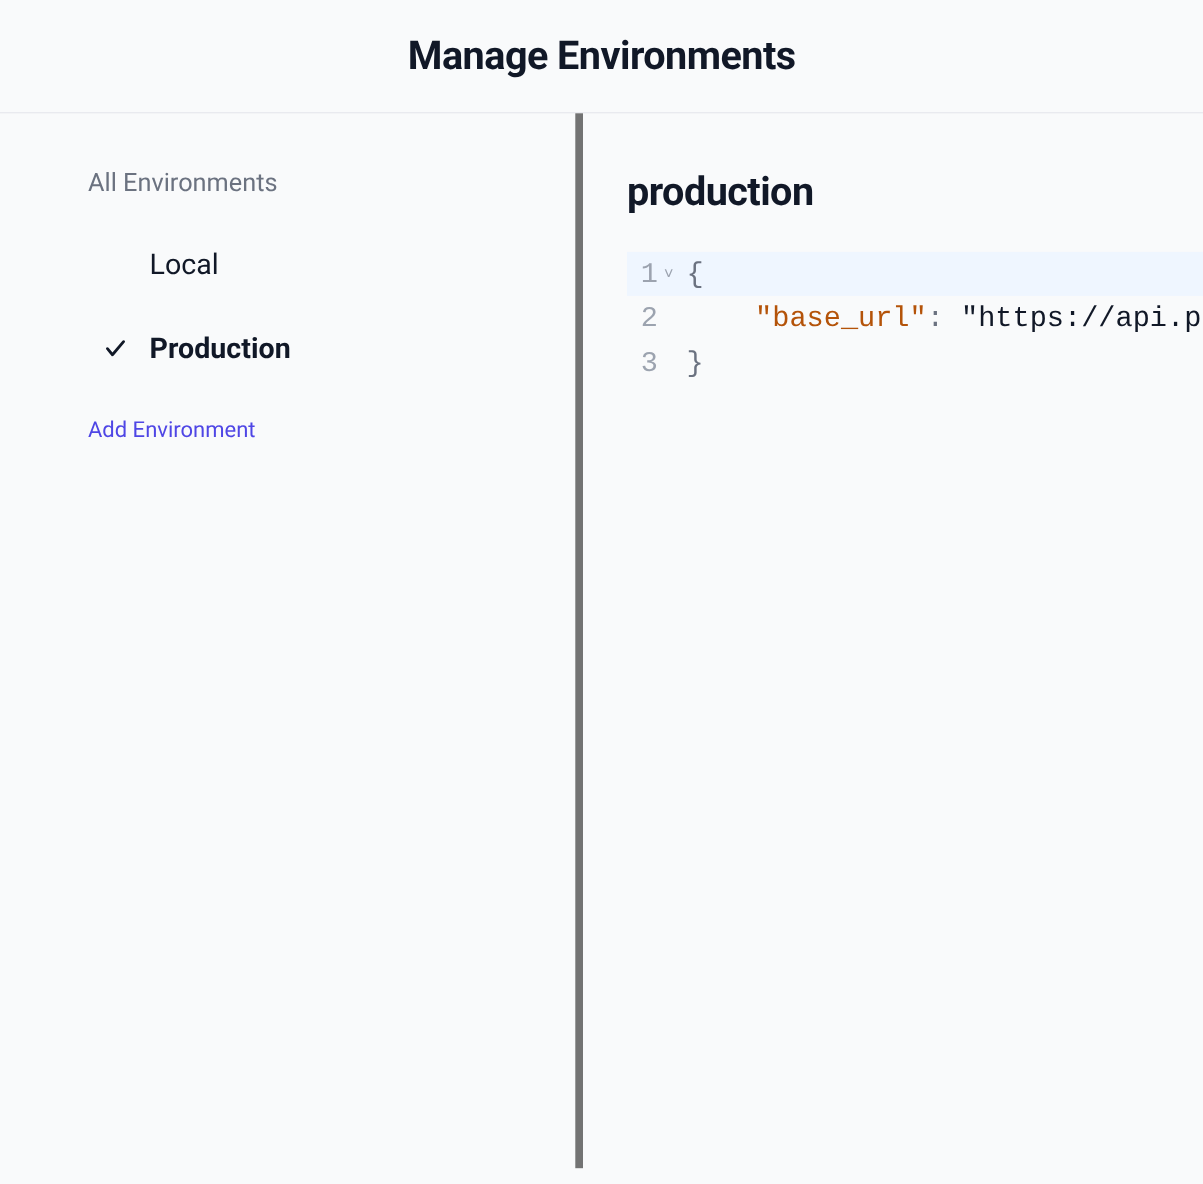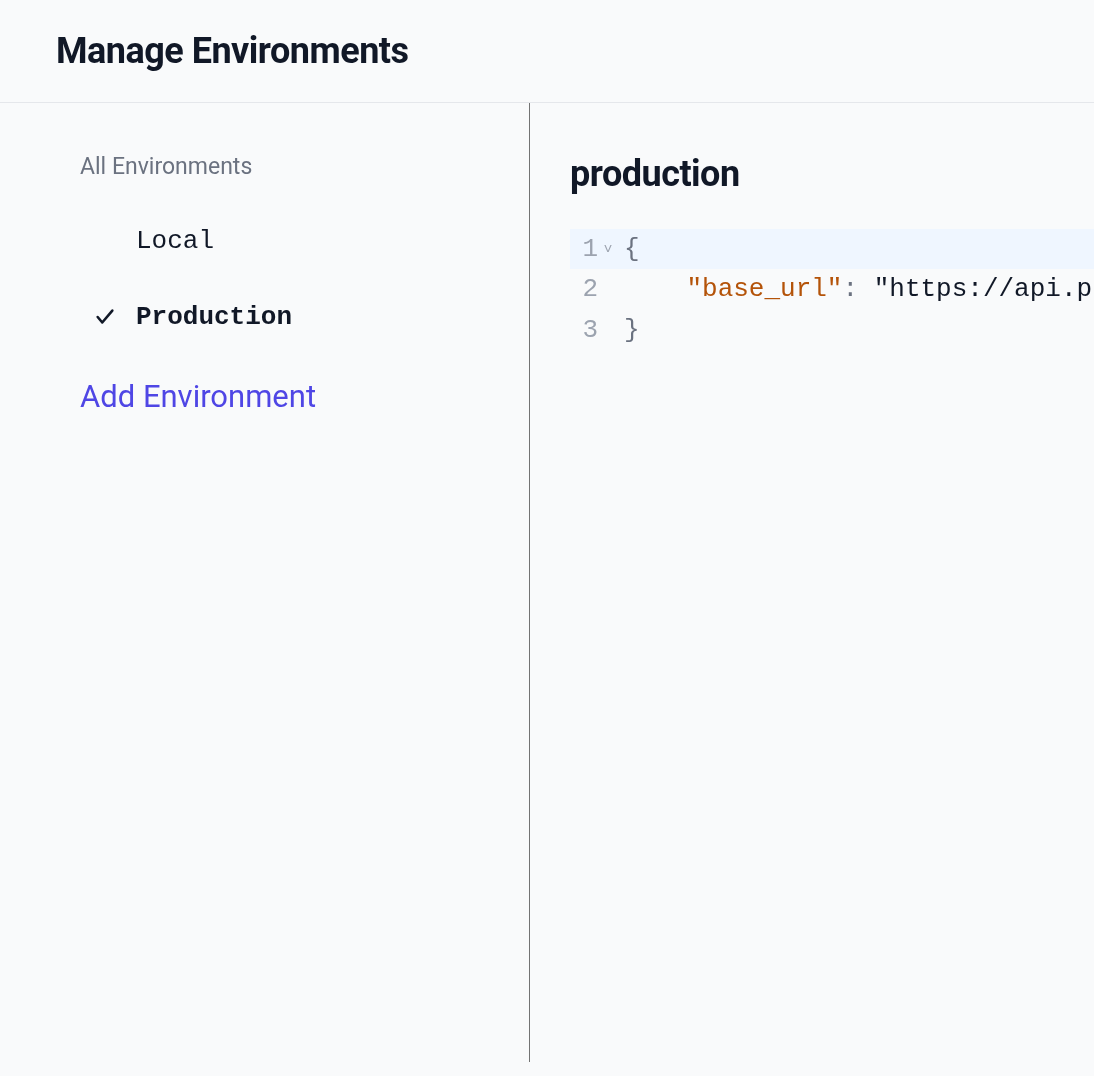--- a/index.html
+++ b/index.html
@@ -11,45 +11,45 @@
       font-family: -apple-system, BlinkMacSystemFont, "Segoe UI", Roboto, Helvetica, Arial, sans-serif;
       background: #f9fafb;
       color: #111827;
       width: 1094px;
       height: 1076px;
       overflow: hidden;
     }
     .header {
       padding: 30px 56px 30px 56px;
       border-bottom: 1px solid #e5e7eb;
+      text-align: center;
     }
     .header h1 {
       font-size: 36px;
       font-weight: 700;
       color: #111827;
       letter-spacing: -0.5px;
     }
     .content {
       display: flex;
       height: calc(100% - 117px);
     }
     .sidebar {
       width: 530px;
       padding: 50px 40px 40px 80px;
-      border-right: 1px solid #737373;
+      border-right: 7px solid #737373;
     }
     .sidebar-header {
       font-size: 23px;
       color: #6b7280;
       font-weight: 400;
       margin-bottom: 46px;
     }
     .env-list {
       list-style: none;
-      font-family: Liberation Mono, monospace;
     }
     .env-item {
       display: flex;
       align-items: center;
       padding: 0;
       margin-bottom: 46px;
       cursor: pointer;
       font-size: 26px;
       color: #111827;
     }
@@ -61,21 +61,21 @@
       padding-left: 14px;
     }
     .env-item.selected {
       font-weight: 700;
     }
     .check-icon {
       width: 22px;
       height: 22px;
     }
     .add-env {
-      font-size: 31px;
+      font-size: 20px;
       color: #4f46e5;
       font-weight: 400;
       cursor: pointer;
       margin-top: 8px;
     }
     .main {
       flex: 1;
       padding: 50px 0 40px 40px;
       overflow: hidden;
     }

